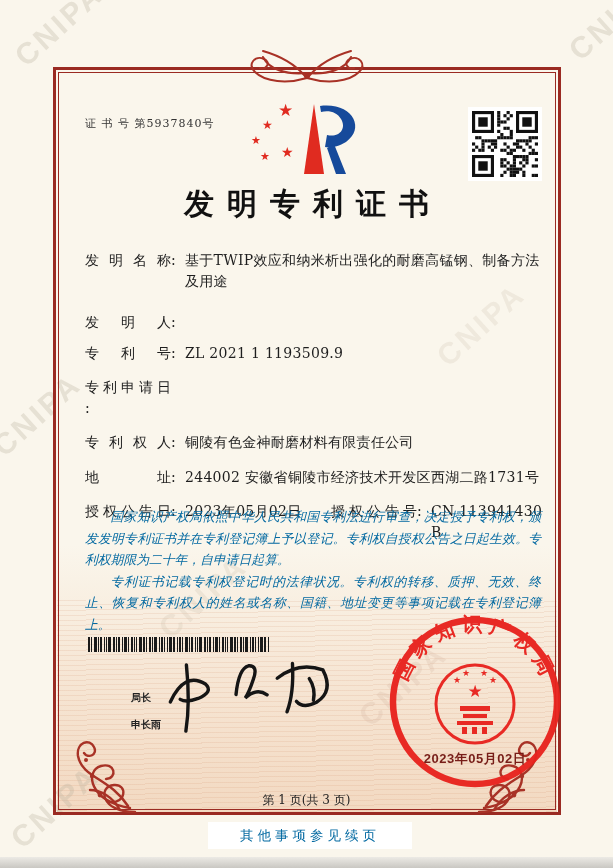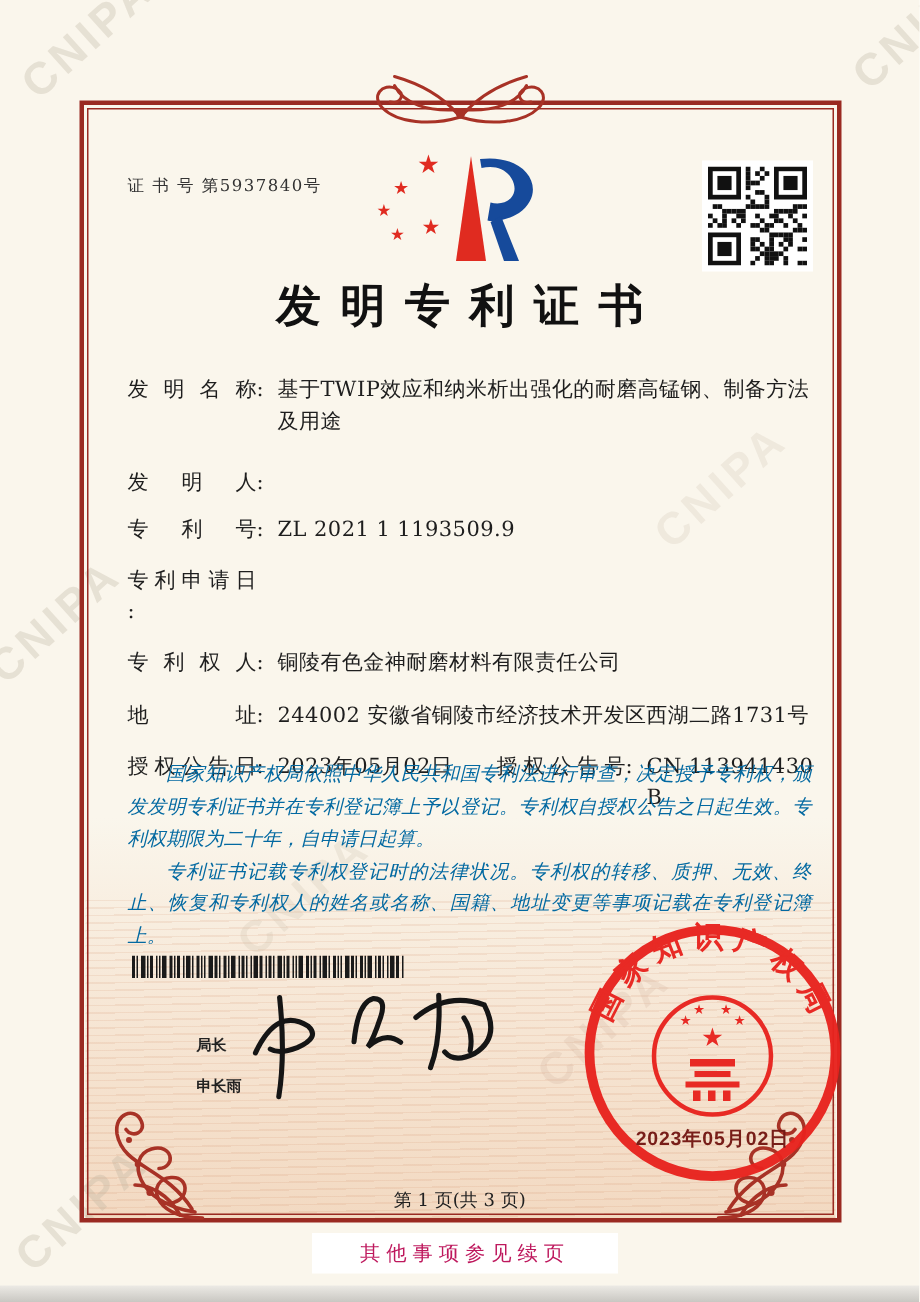--- a/index.html
+++ b/index.html
@@ -39,21 +39,21 @@
          line-height:21.5px;text-align:justify;color:#0369a1;font-style:italic;}
   .paras p{margin:0;text-indent:2em;}
   
   .barcode{position:absolute;left:88px;top:637px;width:184px;height:15px;z-index:5;}
   .officer{position:absolute;left:88px;top:684px;z-index:5;font-family:"Liberation Sans",sans-serif;
            font-size:10px;font-weight:bold;color:#222;line-height:27px;margin-left:43px;}
   .sig{position:absolute;left:140px;top:648px;z-index:6;}
   .seal{position:absolute;left:386px;top:613px;z-index:7;opacity:.96;}
   .pageno{position:absolute;left:0;top:792px;width:613px;text-align:center;font-size:12px;color:#222;z-index:5;}
   .tab{position:absolute;left:208px;top:822px;width:204px;height:27px;background:#ffffff;z-index:5;
-       display:flex;align-items:center;justify-content:center;font-size:13.5px;letter-spacing:4px;color:#be185d;}
+       display:flex;align-items:center;justify-content:center;font-size:13.5px;letter-spacing:4px;color:#0369a1;}
   .scan-edge{position:absolute;left:0;bottom:0;width:613px;height:11px;z-index:8;
              background:linear-gradient(180deg,#eceae5 0%,#c9c7c2 100%);}
 </style>
 </head>
 <body>
 
 <div class="page">
 
   <span class="wm" style="left:6px;top:8px;">CNIPA</span>
   <span class="wm" style="left:560px;top:2px;">CNIPA</span>

